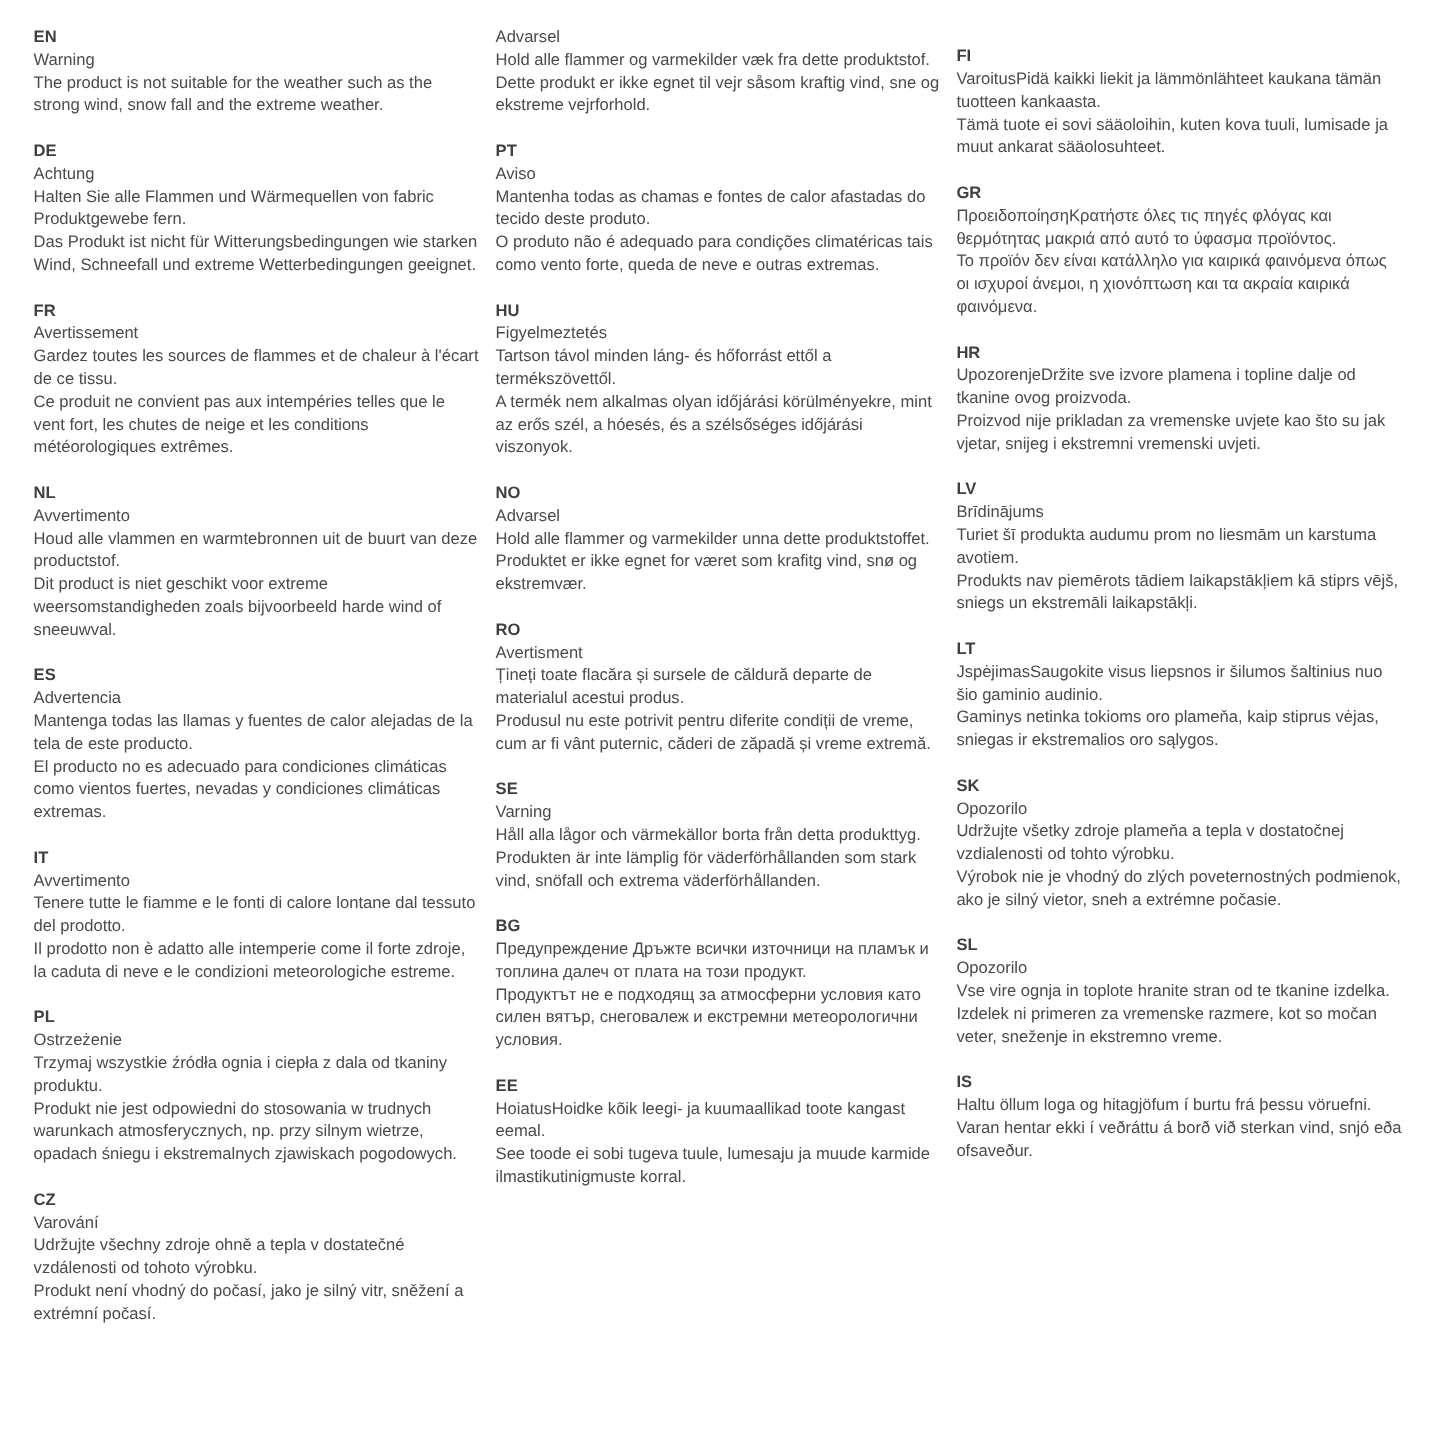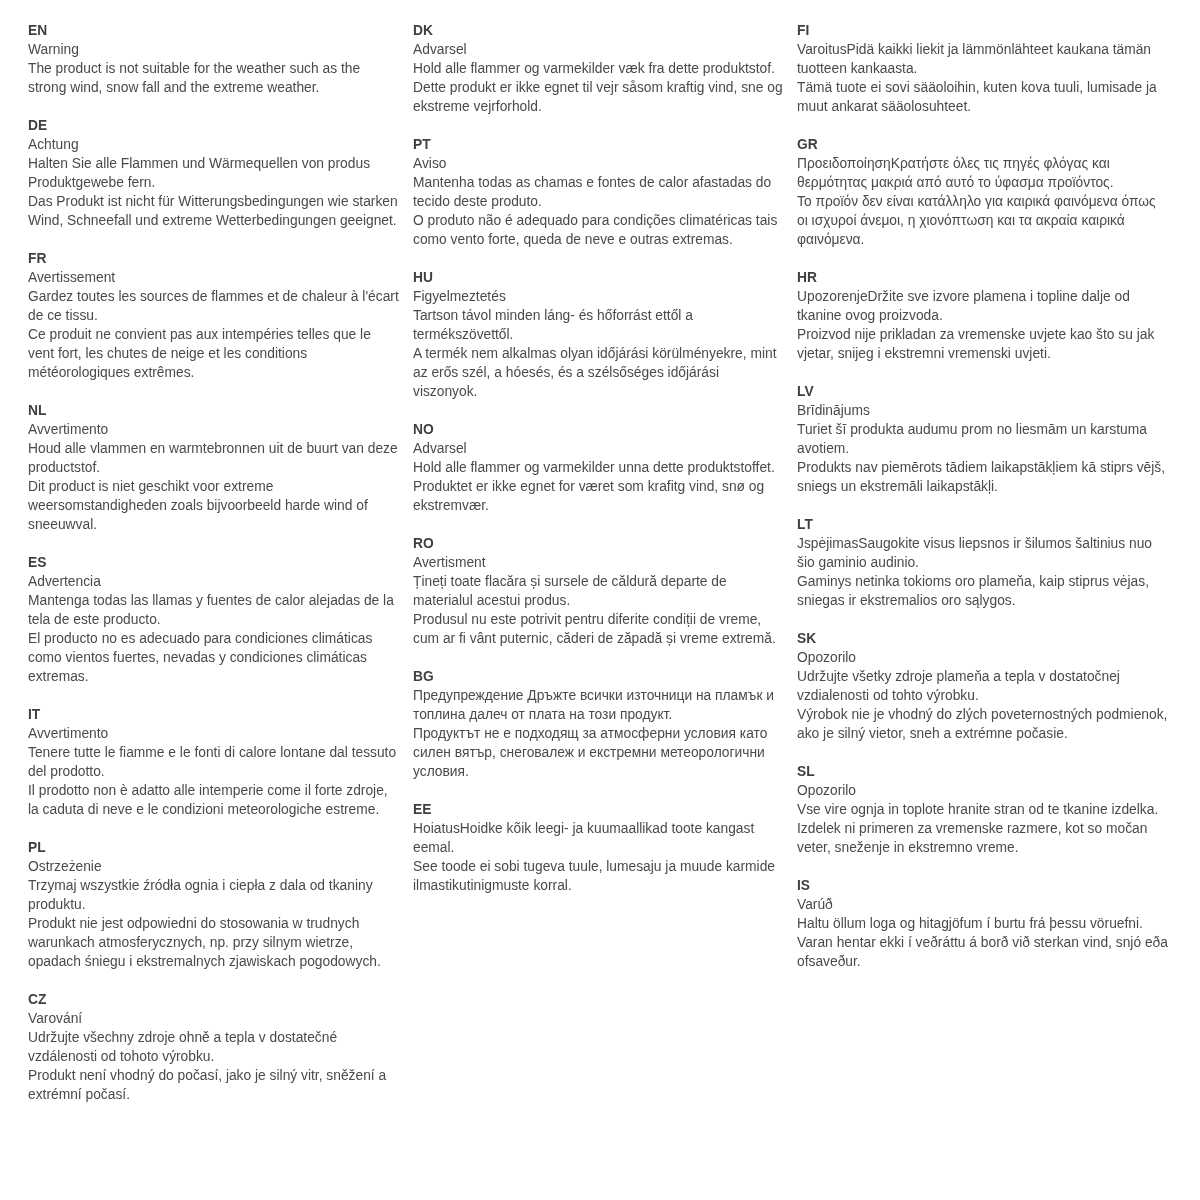--- a/index.html
+++ b/index.html
@@ -18,21 +18,21 @@
   }
   .col {
     position: absolute;
     top: 21px;
     width: 372px;
     font-size: 13.8px;
     line-height: 19px;
   }
   .col-1 { left: 28px; }
   .col-2 { left: 413px; }
-  .col-3 { left: 797px; }
+  .col-3 { left: 797px; margin-top: 16px; }
   .lang-section {
     margin: 0 0 19px 0;
   }
   .lang-code {
     font-size: 13.8px;
     line-height: 19px;
     font-weight: bold;
     color: #3f3f3f;
     margin: 0;
     padding: 0;
@@ -51,21 +51,21 @@
 
     <section class="lang-section">
       <h2 class="lang-code">EN</h2>
       <p>Warning</p>
       <p>The product is not suitable for the weather such as the strong wind, snow fall and the extreme weather.</p>
     </section>
 
     <section class="lang-section">
       <h2 class="lang-code">DE</h2>
       <p>Achtung</p>
-      <p>Halten Sie alle Flammen und Wärmequellen von produs Produktgewebe fern.</p>
+      <p>Halten Sie alle Flammen und Wärmequellen von fabric Produktgewebe fern.</p>
       <p>Das Produkt ist nicht für Witterungsbedingungen wie starken Wind, Schneefall und extreme Wetterbedingungen geeignet.</p>
     </section>
 
     <section class="lang-section">
       <h2 class="lang-code">FR</h2>
       <p>Avertissement</p>
       <p>Gardez toutes les sources de flammes et de chaleur à l'écart de ce tissu.</p>
       <p>Ce produit ne convient pas aux intempéries telles que le vent fort, les chutes de neige et les conditions météorologiques extrêmes.</p>
     </section>
 
@@ -102,21 +102,20 @@
       <p>Varování</p>
       <p>Udržujte všechny zdroje ohně a tepla v dostatečné vzdálenosti od tohoto výrobku.</p>
       <p>Produkt není vhodný do počasí, jako je silný vitr, sněžení a extrémní počasí.</p>
     </section>
 
   </div>
 
   <div class="col col-2">
 
     <section class="lang-section">
-      <h2 class="lang-code">DK</h2>
       <p>Advarsel</p>
       <p>Hold alle flammer og varmekilder væk fra dette produktstof.</p>
       <p>Dette produkt er ikke egnet til vejr såsom kraftig vind, sne og ekstreme vejrforhold.</p>
     </section>
 
     <section class="lang-section">
       <h2 class="lang-code">PT</h2>
       <p>Aviso</p>
       <p>Mantenha todas as chamas e fontes de calor afastadas do tecido deste produto.</p>
       <p>O produto não é adequado para condições climatéricas tais como vento forte, queda de neve e outras extremas.</p>
@@ -136,20 +135,26 @@
       <p>Produktet er ikke egnet for været som krafitg vind, snø og ekstremvær.</p>
     </section>
 
     <section class="lang-section">
       <h2 class="lang-code">RO</h2>
       <p>Avertisment</p>
       <p>Țineți toate flacăra și sursele de căldură departe de materialul acestui produs.</p>
       <p>Produsul nu este potrivit pentru diferite condiții de vreme, cum ar fi vânt puternic, căderi de zăpadă și vreme extremă.</p>
     </section>
 
+    <section class="lang-section">
+      <h2 class="lang-code">SE</h2>
+      <p>Varning</p>
+      <p>Håll alla lågor och värmekällor borta från detta produkttyg.</p>
+      <p>Produkten är inte lämplig för väderförhållanden som stark vind, snöfall och extrema väderförhållanden.</p>
+    </section>
 
     <section class="lang-section">
       <h2 class="lang-code">BG</h2>
       <p>Предупреждение Дръжте всички източници на пламък и топлина далеч от плата на този продукт.</p>
       <p>Продуктът не е подходящ за атмосферни условия като силен вятър, снеговалеж и екстремни метеорологични условия.</p>
     </section>
 
     <section class="lang-section">
       <h2 class="lang-code">EE</h2>
       <p>HoiatusHoidke kõik leegi- ja kuumaallikad toote kangast eemal.</p>
@@ -200,20 +205,19 @@
 
     <section class="lang-section">
       <h2 class="lang-code">SL</h2>
       <p>Opozorilo</p>
       <p>Vse vire ognja in toplote hranite stran od te tkanine izdelka.</p>
       <p>Izdelek ni primeren za vremenske razmere, kot so močan veter, sneženje in ekstremno vreme.</p>
     </section>
 
     <section class="lang-section">
       <h2 class="lang-code">IS</h2>
-      <p>Varúð</p>
       <p>Haltu öllum loga og hitagjöfum í burtu frá þessu vöruefni.</p>
       <p>Varan hentar ekki í veðráttu á borð við sterkan vind, snjó eða ofsaveður.</p>
     </section>
 
   </div>
 
 </div>
 
 </body></html>

